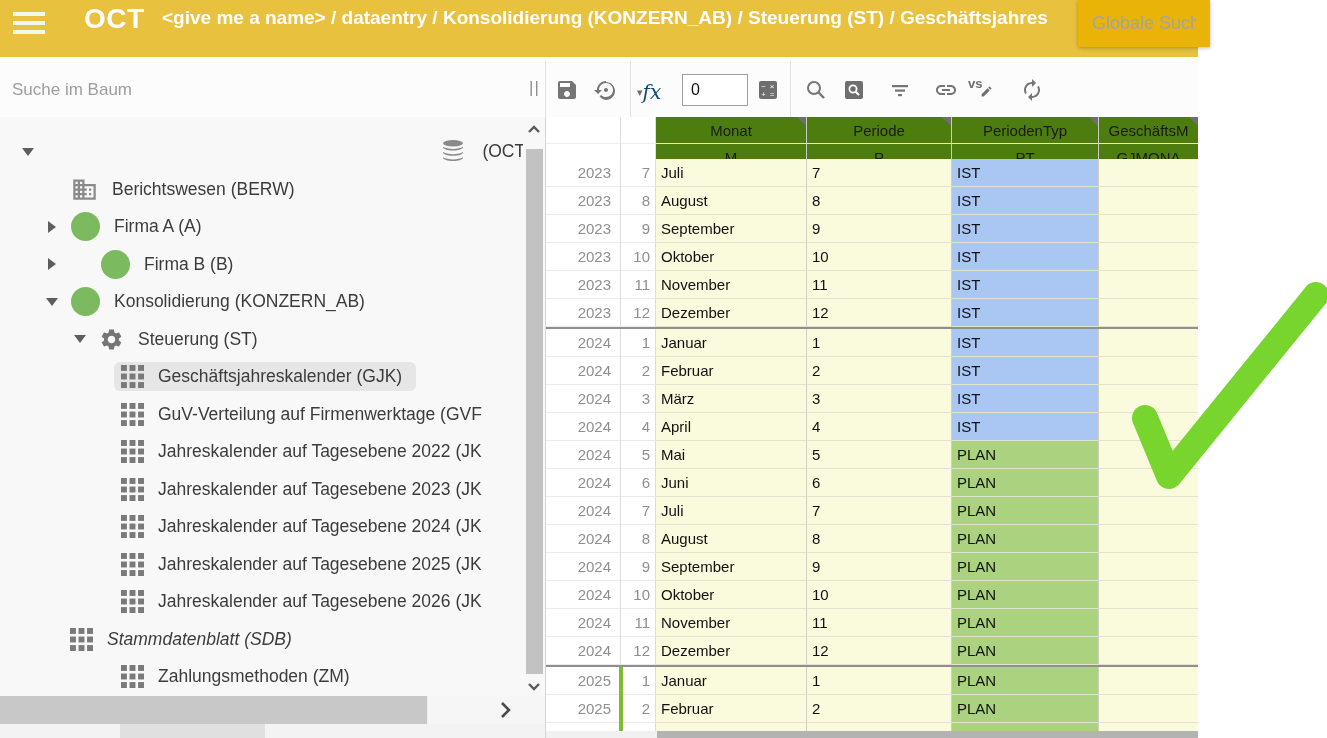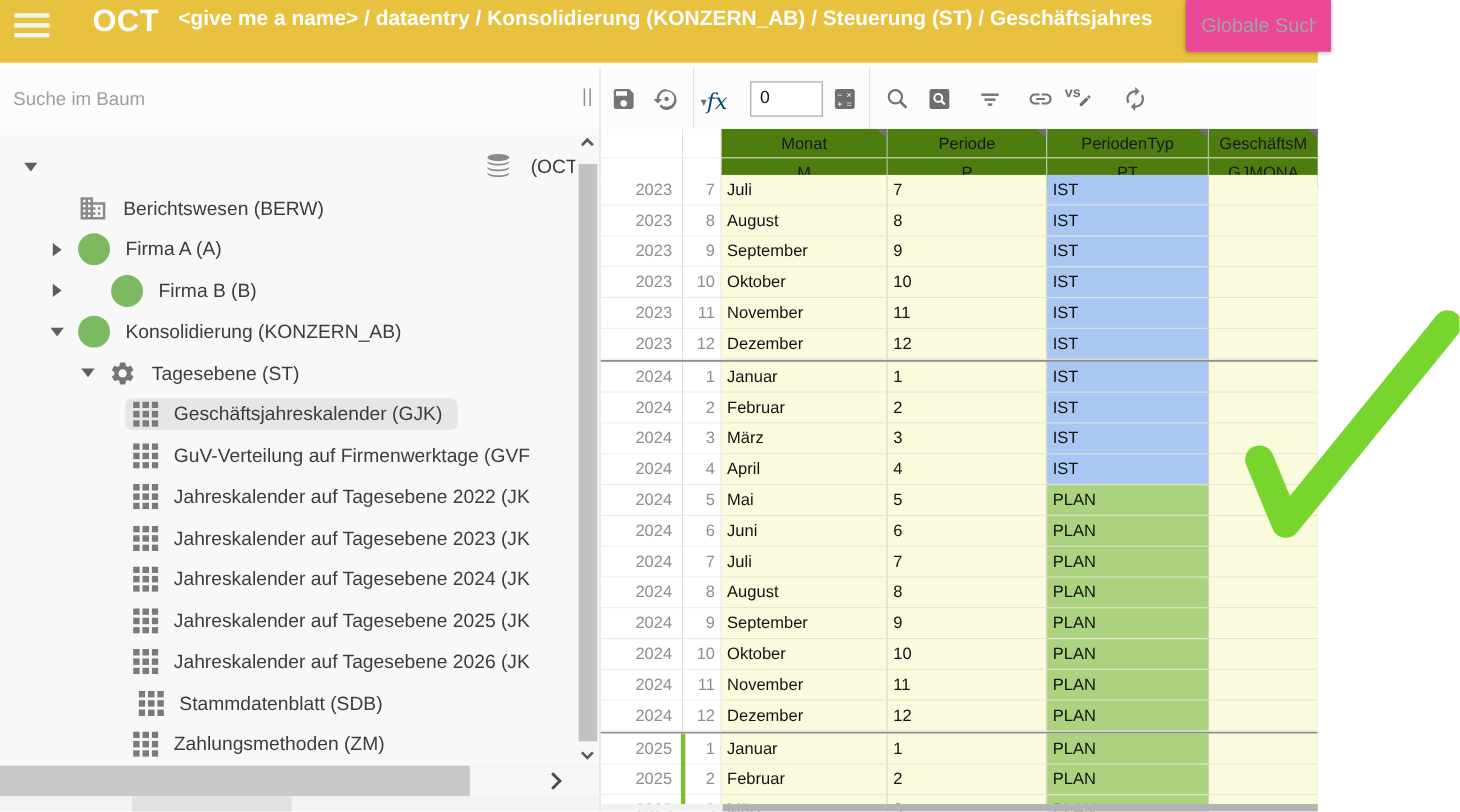--- a/index.html
+++ b/index.html
@@ -7,21 +7,21 @@
   body { font-family:"Liberation Sans", sans-serif; }
   .canvas { position:relative; width:1327px; height:738px; overflow:hidden; background:#fff; }
   .app { position:absolute; left:0; top:0; width:1166px; height:738px; }
 
   
   .topbar { position:absolute; left:0; top:0; width:1198px; height:57px; background:#E8C23F; }
   .hamburger { position:absolute; left:13px; top:12px; width:32px; height:22px; cursor:pointer; }
   .hamburger span { display:block; width:32px; height:4px; background:#EFF8EF; margin-bottom:5px; }
   .logo { position:absolute; left:84px; top:3px; font-size:28px; font-weight:bold; color:#FDFEFD; letter-spacing:.5px; }
   .breadcrumb { position:absolute; left:162px; top:7px; width:912px; font-size:19px; font-weight:bold; color:#FEFEFE; white-space:nowrap; overflow:hidden; }
-  .global-search { position:absolute; left:1078px; top:0; width:132px; height:47px; border:none; outline:none; background:#ec4899; box-shadow:0 1px 4px rgba(0,0,0,.28); border-radius:0 0 0 3px; padding:0 14px; font-size:18px; color:#333; font-family:"Liberation Sans",sans-serif; }
+  .global-search { position:absolute; left:1078px; top:0; width:132px; height:47px; border:none; outline:none; background:#eab308; box-shadow:0 1px 4px rgba(0,0,0,.28); border-radius:0 0 0 3px; padding:0 14px; font-size:18px; color:#333; font-family:"Liberation Sans",sans-serif; }
   .global-search::placeholder { color:#9FA4A8; }
 
   
   .subrow { position:absolute; left:0; top:61px; width:1198px; height:60px; background:#FCFCFC; border-bottom:1px solid #D8D8D8; }
   .tree-search { position:absolute; left:0; top:0; width:520px; height:58px; border:none; outline:none; background:transparent; padding:0 12px; font-size:17px; color:#333; font-family:"Liberation Sans",sans-serif; }
   .tree-search::placeholder { color:#9E9E9E; }
   .tb-handle { position:absolute; left:529px; top:17px; font-size:17px; color:#8F8F8F; cursor:col-resize; letter-spacing:1px; }
   .tb-div { position:absolute; top:0; width:1px; height:59px; background:#E0E0E0; }
   .tb-ic { position:absolute; top:17px; width:24px; height:24px; cursor:pointer; }
   .tb-fx { position:absolute; left:637px; top:19px; cursor:pointer; color:#6E6E6E; font-size:15px; }
@@ -233,21 +233,21 @@
         <div class="tree-item" style="padding-left: 68px;">
           <span class="exp-box">
             <span class="exp down"></span>
           </span>
           <span class="pill">
             <span class="tree-ic">
               <svg width="25" height="25" viewBox="0 0 24 24">
                 <path fill="#757575" d="M19.14 12.94c.04-.3.06-.61.06-.94 0-.32-.02-.64-.07-.94l2.03-1.58c.18-.14.23-.41.12-.61l-1.92-3.32c-.12-.22-.37-.29-.59-.22l-2.39.96c-.5-.38-1.03-.7-1.62-.94l-.36-2.54c-.04-.24-.24-.41-.48-.41h-3.84c-.24 0-.43.17-.47.41l-.36 2.54c-.59.24-1.13.57-1.62.94l-2.39-.96c-.22-.08-.47 0-.59.22L2.74 8.87c-.12.21-.08.47.12.61l2.03 1.58c-.05.3-.09.63-.09.94s.02.64.07.94l-2.03 1.58c-.18.14-.23.41-.12.61l1.92 3.32c.12.22.37.29.59.22l2.39-.96c.5.38 1.03.7 1.62.94l.36 2.54c.05.24.24.41.48.41h3.84c.24 0 .44-.17.47-.41l.36-2.54c.59-.24 1.13-.56 1.62-.94l2.39.96c.22.08.47 0 .59-.22l1.92-3.32c.12-.22.07-.47-.12-.61l-2.01-1.58zM12 15.6c-1.98 0-3.6-1.62-3.6-3.6s1.62-3.6 3.6-3.6 3.6 1.62 3.6 3.6-1.62 3.6-3.6 3.6z"></path>
               </svg>
             </span>
-            <span class="tree-label">Tagesebene (ST)</span>
+            <span class="tree-label">Steuerung (ST)</span>
           </span>
         </div>
         <div class="tree-item" style="padding-left: 114px; text-align: right;">
           <span class="pill selected">
             <span class="tree-ic">
               <svg width="23" height="23" viewBox="0 0 21 21">
                 <g fill="#7A7A7A">
                   <rect x="0" y="0" width="5.4" height="5.4"></rect>
                   <rect x="7.8" y="0" width="5.4" height="5.4"></rect>
                   <rect x="15.6" y="0" width="5.4" height="5.4"></rect>
@@ -376,21 +376,21 @@
                   <rect x="15.6" y="7.8" width="5.4" height="5.4"></rect>
                   <rect x="0" y="15.6" width="5.4" height="5.4"></rect>
                   <rect x="7.8" y="15.6" width="5.4" height="5.4"></rect>
                   <rect x="15.6" y="15.6" width="5.4" height="5.4"></rect>
                 </g>
               </svg>
             </span>
             <span class="tree-label">Jahreskalender auf Tagesebene 2026 (JK</span>
           </span>
         </div>
-        <div class="tree-item" style="padding-left: 119px;">
+        <div class="tree-item" style="padding-left: 63px; font-style: italic;">
           <span class="pill">
             <span class="tree-ic">
               <svg width="23" height="23" viewBox="0 0 21 21">
                 <g fill="#7A7A7A">
                   <rect x="0" y="0" width="5.4" height="5.4"></rect>
                   <rect x="7.8" y="0" width="5.4" height="5.4"></rect>
                   <rect x="15.6" y="0" width="5.4" height="5.4"></rect>
                   <rect x="0" y="7.8" width="5.4" height="5.4"></rect>
                   <rect x="7.8" y="7.8" width="5.4" height="5.4"></rect>
                   <rect x="15.6" y="7.8" width="5.4" height="5.4"></rect>

